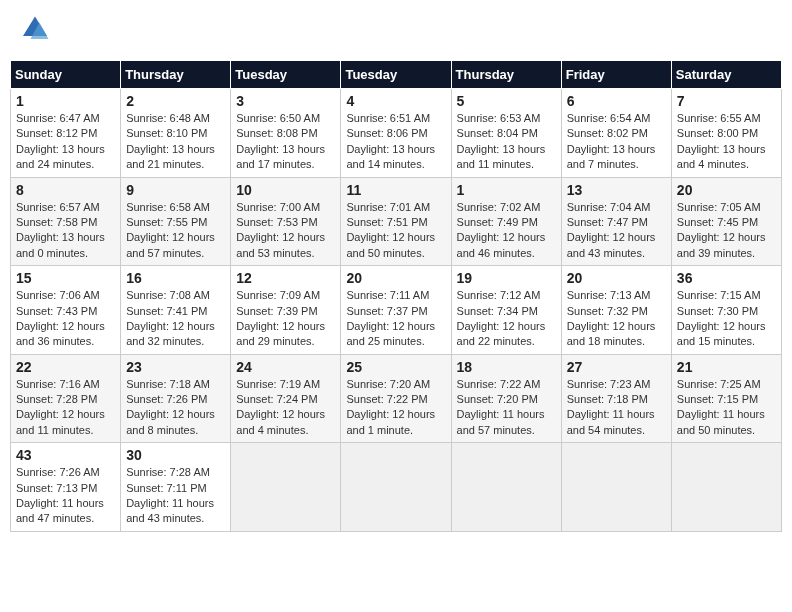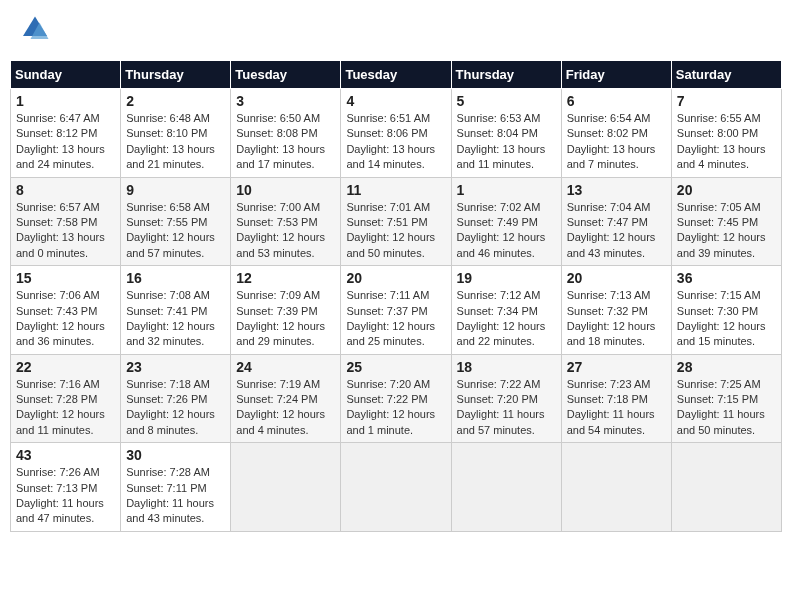--- a/index.html
+++ b/index.html
@@ -236,21 +236,21 @@
         </td>
         <td>
           <span class="day-number">18</span>
           <div class="day-info">Sunrise: 7:22 AM<br>Sunset: 7:20 PM<br>Daylight: 11 hours and 57 minutes.</div>
         </td>
         <td>
           <span class="day-number">27</span>
           <div class="day-info">Sunrise: 7:23 AM<br>Sunset: 7:18 PM<br>Daylight: 11 hours and 54 minutes.</div>
         </td>
         <td>
-          <span class="day-number">28</span>
+          <span class="day-number">21</span>
           <div class="day-info">Sunrise: 7:25 AM<br>Sunset: 7:15 PM<br>Daylight: 11 hours and 50 minutes.</div>
         </td>
       </tr>
       <tr>
         <td>
           <span class="day-number">43</span>
           <div class="day-info">Sunrise: 7:26 AM<br>Sunset: 7:13 PM<br>Daylight: 11 hours and 47 minutes.</div>
         </td>
         <td>
           <span class="day-number">30</span>

